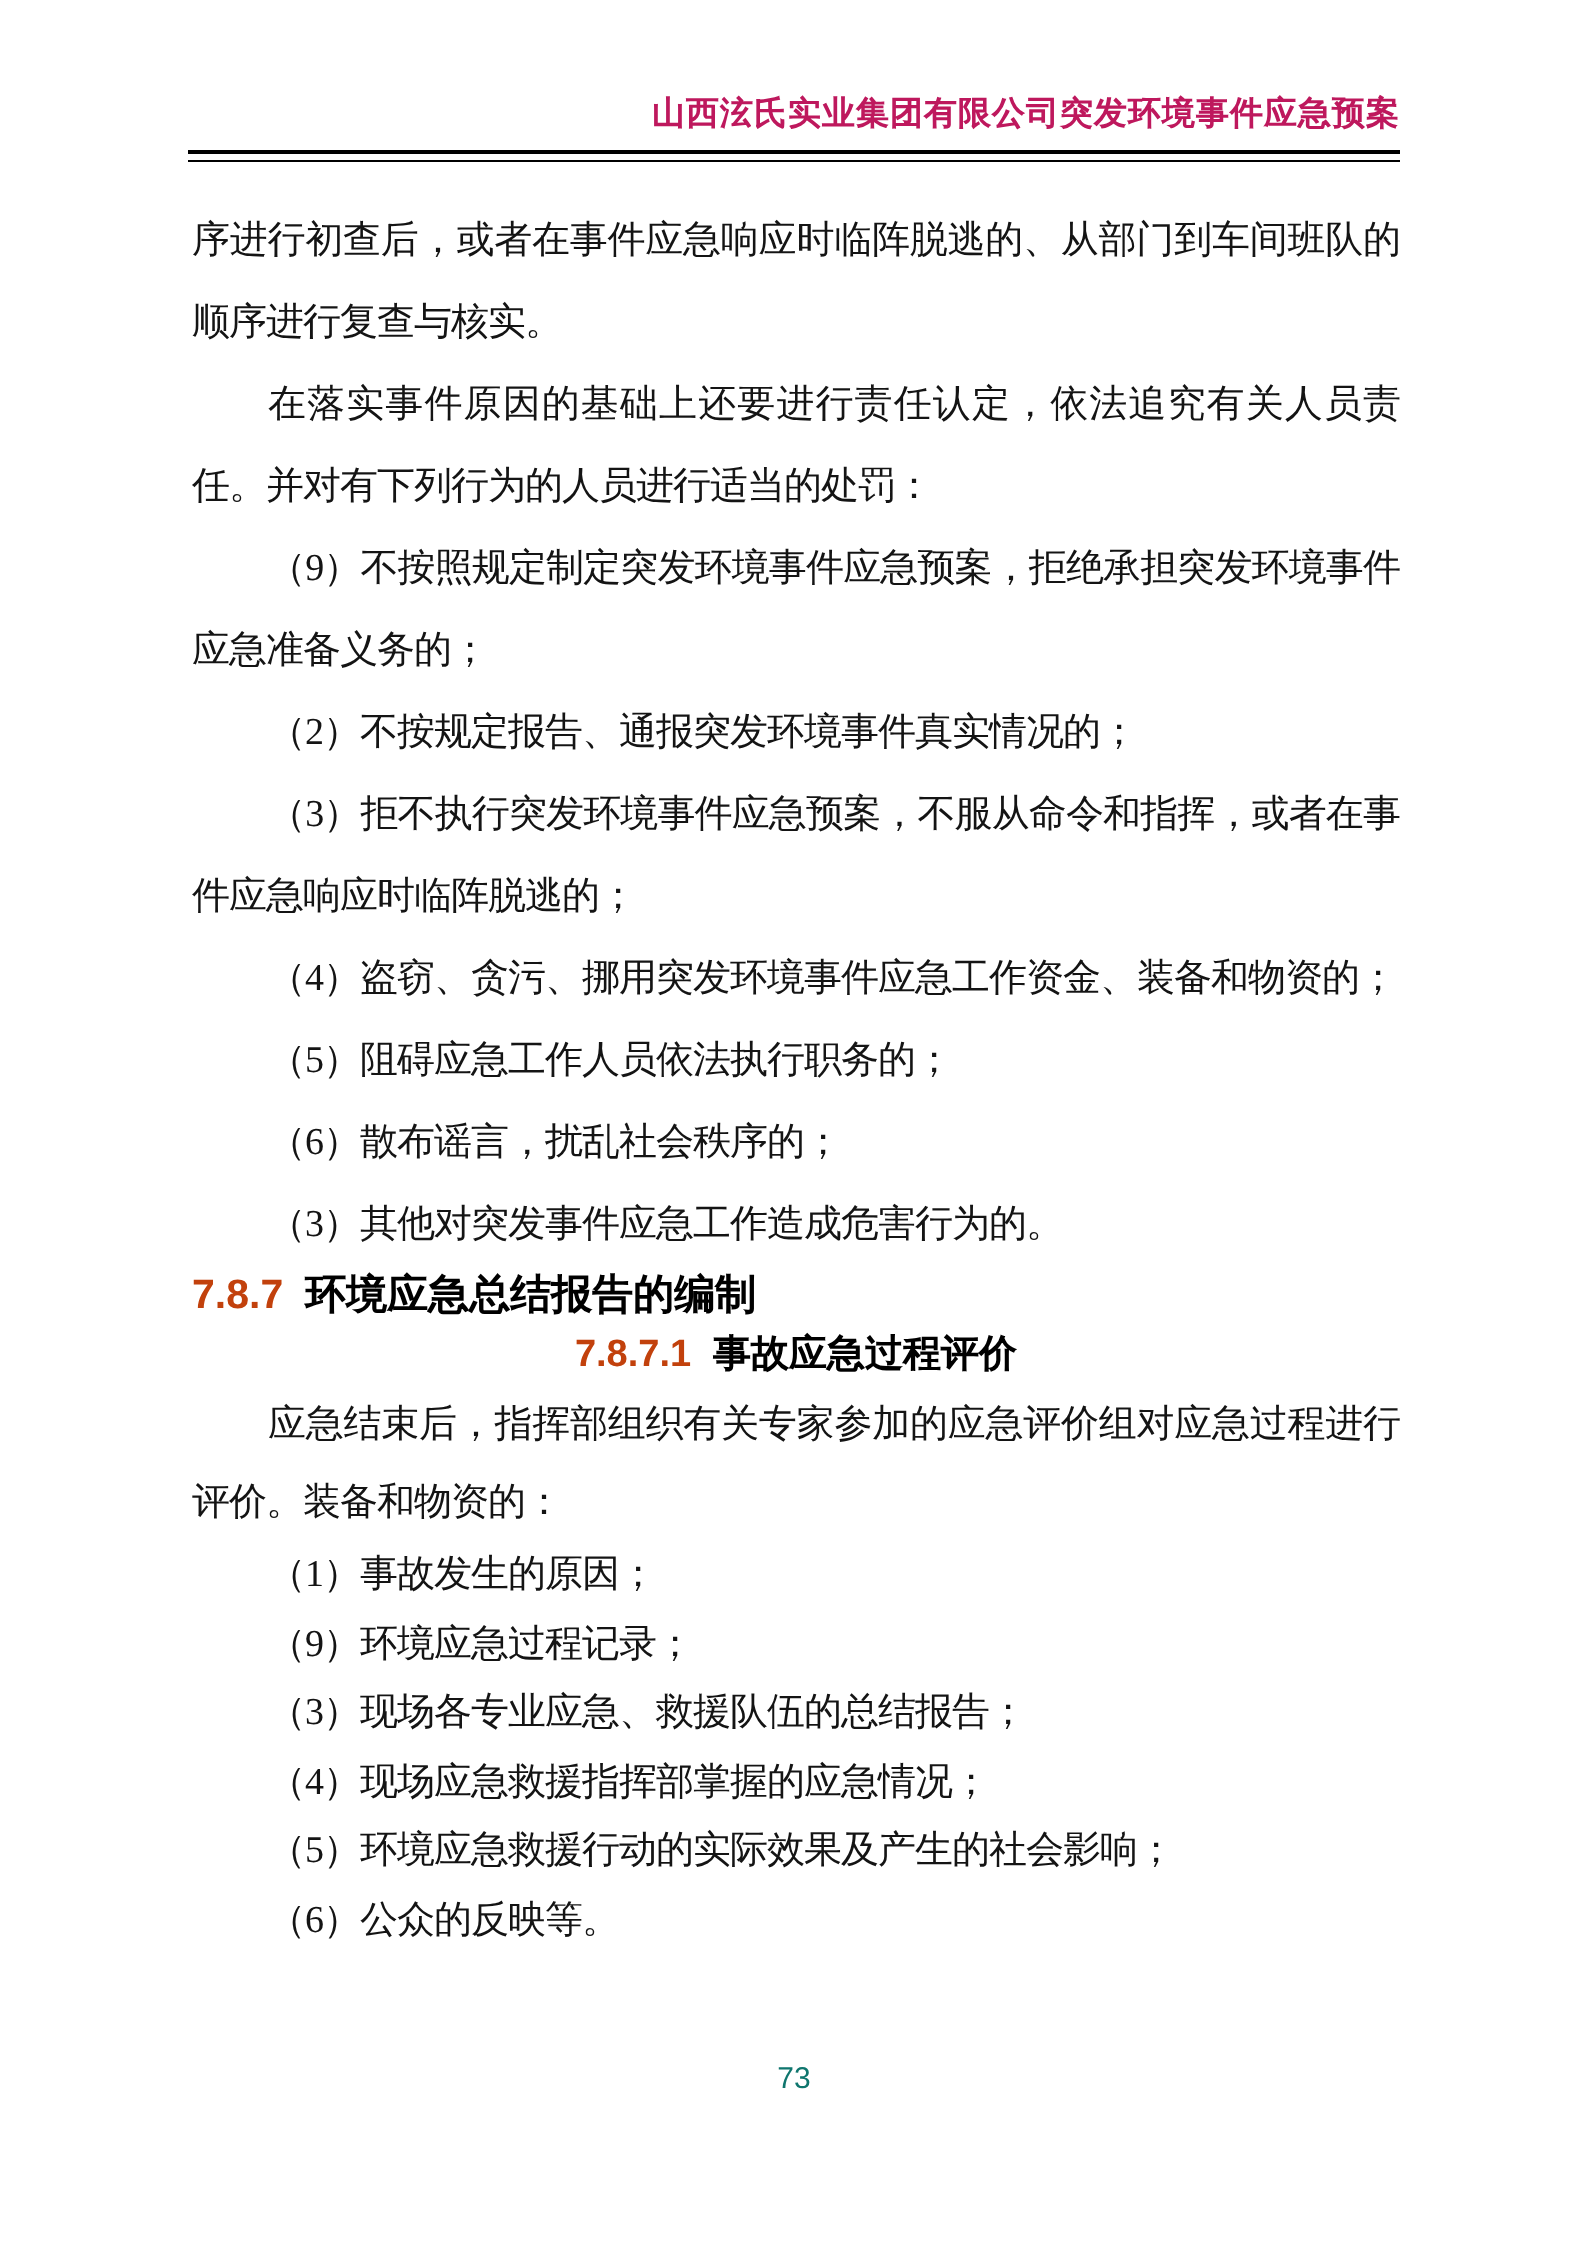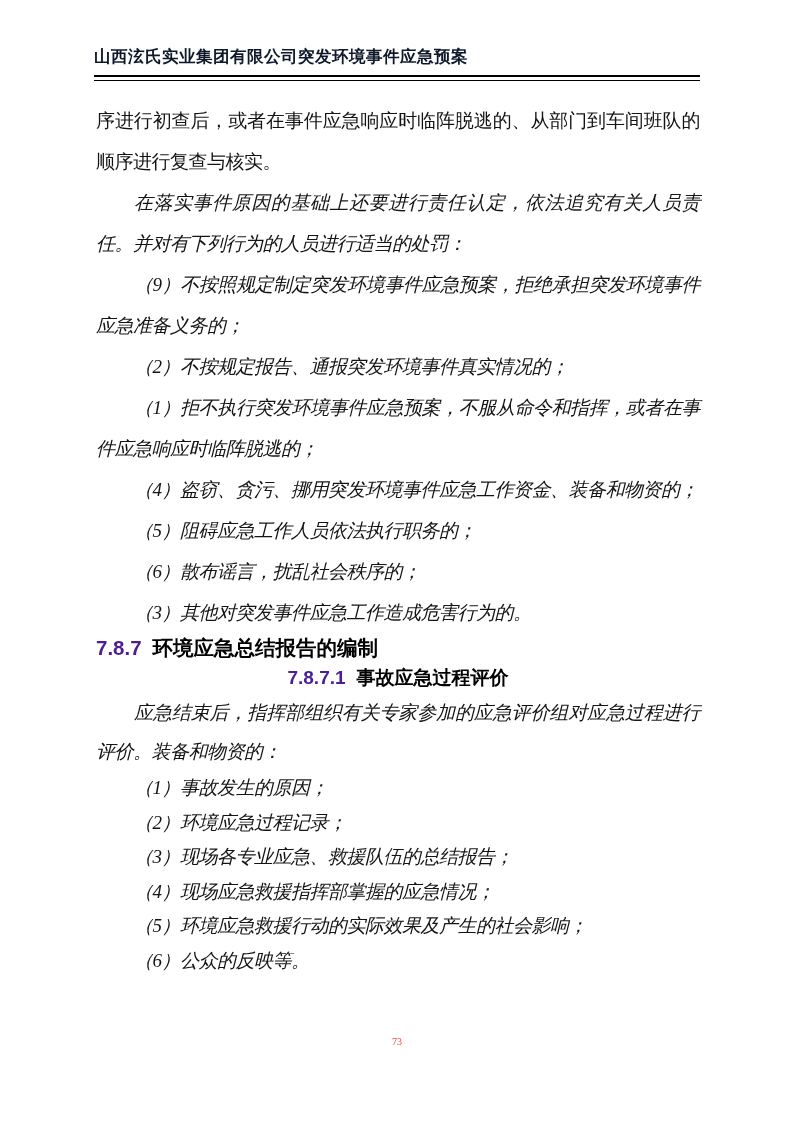--- a/index.html
+++ b/index.html
@@ -18,22 +18,22 @@
     position: absolute;
     top: 46px;
     left: 94px;
     width: 606px;
   }
   .header-title {
     font-family: Liberation Sans, sans-serif;
     font-weight: bold;
     font-size: 16.5px;
     letter-spacing: 0.5px;
-    text-align: left;
-    color: #0f172a;
+    text-align: right;
+    color: #be185d;
     white-space: nowrap;
   }
   .header-rule {
     margin-top: 7px;
     height: 2.5px;
     border-top: 2.4px solid #000000;
     border-bottom: 1.7px solid #000000;
   }
 
   
@@ -42,88 +42,88 @@
     top: 100px;
     left: 96px;
     width: 604px;
     font-size: 19px;
     letter-spacing: -0.5px;
     text-align: justify;
   }
   .content p { margin: 0; padding: 0; }
 
   .sec-a { line-height: 41px; }
-  .indent { text-indent: 2em; font-style: italic; }
+  .indent { text-indent: 2em; }
   .noindent { text-indent: 0; }
 
   .heading {
     font-family: "Liberation Sans", "DejaVu Sans", sans-serif;
     font-weight: bold;
     color: #000000;
     text-align: left;
     letter-spacing: 0;
   }
   .h787  { font-size: 20.5px; line-height: 30px; margin-top: 5px; }
   .h7871 { font-size: 19px;   line-height: 30px; margin-top: 12px; text-align: center; }
-  .h-num { color: #4c1d95; margin-right: 11px; }
+  .h-num { color: #c2410c; margin-right: 11px; }
 
   .para-b { line-height: 39px; margin-top: 4px; }
   .items-b p { line-height: 34.5px; }
 
   
   .footer {
     position: absolute;
     top: 1031px;
     left: 0;
     width: 794px;
     text-align: center;
   }
   .page-number {
-    font-size: 10px;
-    color: #ef4444;
-    font-family: Liberation Serif, serif;
+    font-size: 15px;
+    color: #0f766e;
+    font-family: Liberation Sans, sans-serif;
   }
 </style>
 </head>
 <body>
 
 <div class="page">
 
   <div class="header">
     <div class="header-title">山西泫氏实业集团有限公司突发环境事件应急预案</div>
     <div class="header-rule"></div>
   </div>
 
   <div class="content">
 
     <div class="sec-a">
       <p class="noindent">序进行初查后，或者在事件应急响应时临阵脱逃的、从部门到车间班队的顺序进行复查与核实。</p>
       <p class="indent">在落实事件原因的基础上还要进行责任认定，依法追究有关人员责任。并对有下列行为的人员进行适当的处罚：</p>
       <p class="indent">（9）不按照规定制定突发环境事件应急预案，拒绝承担突发环境事件应急准备义务的；</p>
       <p class="indent">（2）不按规定报告、通报突发环境事件真实情况的；</p>
-      <p class="indent">（1）拒不执行突发环境事件应急预案，不服从命令和指挥，或者在事件应急响应时临阵脱逃的；</p>
+      <p class="indent">（3）拒不执行突发环境事件应急预案，不服从命令和指挥，或者在事件应急响应时临阵脱逃的；</p>
       <p class="indent">（4）盗窃、贪污、挪用突发环境事件应急工作资金、装备和物资的；</p>
       <p class="indent">（5）阻碍应急工作人员依法执行职务的；</p>
       <p class="indent">（6）散布谣言，扰乱社会秩序的；</p>
       <p class="indent">（3）其他对突发事件应急工作造成危害行为的。</p>
     </div>
 
     <p class="heading h787">
       <span class="h-num">7.8.7</span><span>环境应急总结报告的编制</span>
     </p>
 
     <p class="heading h7871">
       <span class="h-num">7.8.7.1</span><span>事故应急过程评价</span>
     </p>
 
     <p class="para-b indent">应急结束后，指挥部组织有关专家参加的应急评价组对应急过程进行评价。装备和物资的：</p>
 
     <div class="items-b">
       <p class="indent">（1）事故发生的原因；</p>
-      <p class="indent">（2）环境应急过程记录；</p>
+      <p class="indent">（9）环境应急过程记录；</p>
       <p class="indent">（3）现场各专业应急、救援队伍的总结报告；</p>
       <p class="indent">（4）现场应急救援指挥部掌握的应急情况；</p>
       <p class="indent">（5）环境应急救援行动的实际效果及产生的社会影响；</p>
       <p class="indent">（6）公众的反映等。</p>
     </div>
 
   </div>
 
   <div class="footer">
     <span class="page-number">73</span>

